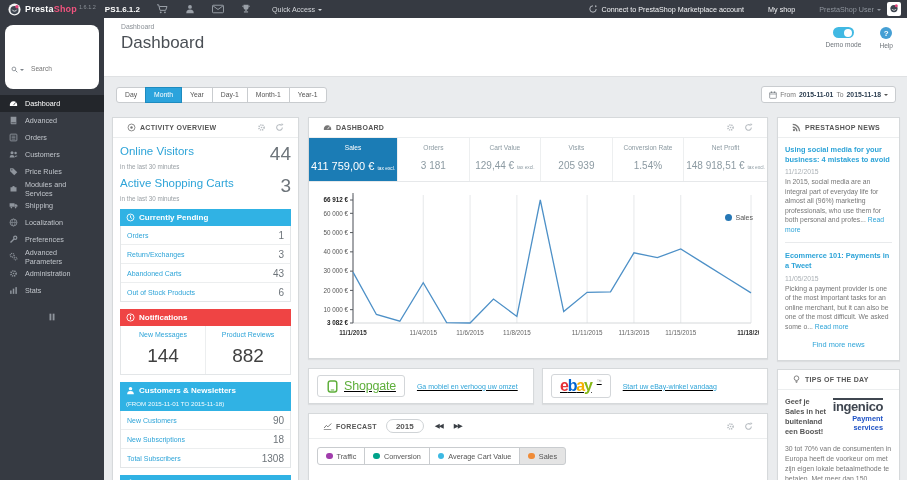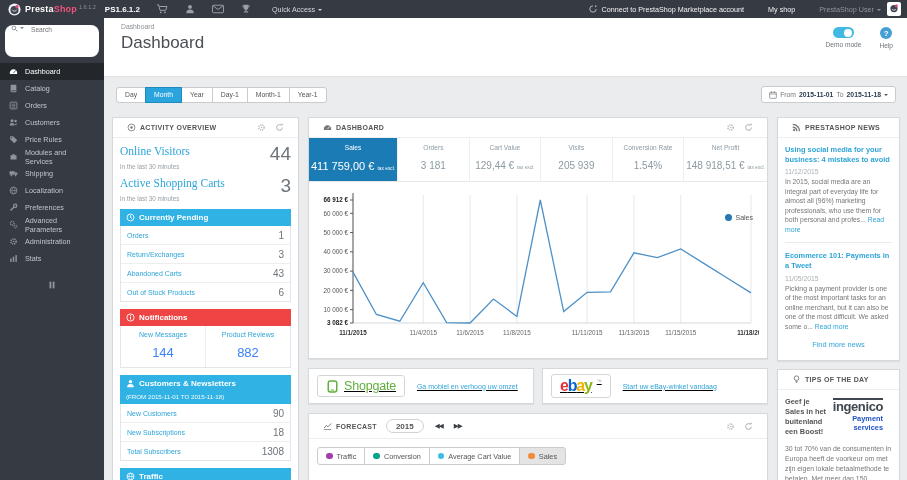--- a/index.html
+++ b/index.html
@@ -16,21 +16,21 @@
   .qa{margin-left:20px;font-size:7.2px;color:#d4d7db;display:inline-flex;align-items:center;gap:3px;cursor:pointer;}
   .caret{display:inline-block;width:0;height:0;border:2.8px solid transparent;border-top-color:currentColor;margin-top:3px;}
   .tspacer{flex:1;}
   .mkt{display:inline-flex;align-items:center;gap:4px;font-size:7.2px;color:#f2f3f5;cursor:pointer;}
   .mkt svg{width:8px;height:8px;color:#c6cacf;}
   .myshop{font-size:7.2px;color:#f2f3f5;margin-left:24px;cursor:pointer;}
   .user{font-size:7.2px;color:#8f959d;margin-left:24px;display:inline-flex;align-items:center;gap:3px;cursor:pointer;}
   .avatar{width:14px;height:14px;margin-left:6px;display:inline-flex;cursor:pointer;}
   
   .sidebar{position:absolute;left:0;top:18px;width:104px;height:462px;background:#363a42;z-index:20;}
-  .search{margin:7px 5px 6px 5px;background:#fff;border-radius:8px;height:32px;display:flex;align-items:flex-start;padding:0 6px;gap:2px;}
+  .search{margin:7px 5px 6px 5px;background:#fff;border-radius:8px;height:32px;display:flex;align-items:flex-end;padding:16px 6px;gap:2px;}
   .search svg{width:7px;height:7px;color:#7d838a;flex:none;}
   .search .caret{color:#7d838a;border-width:2.4px;margin-top:2px;}
   .search input{border:none;outline:none;font-size:6.6px;width:52px;color:#555;margin-left:3px;background:transparent;}
   .nav-item{display:flex;align-items:center;gap:7px;height:17px;padding:0 9px;font-size:7.2px;color:#c2c6cc;cursor:pointer;}
   .nav-item svg{width:9px;height:9px;color:#8f959d;flex:none;}
   .nav-item.active{background:#23262b;color:#fff;}
   .nav-item.active svg{color:#fff;}
   .collapse{display:flex;justify-content:center;margin-top:13px;color:#8f959d;cursor:pointer;}
   .collapse svg{width:10px;height:10px;}
   
@@ -63,36 +63,36 @@
   .col-right{flex:1;min-width:0;}
   .panel{background:#fff;border:1px solid #d6d9db;box-shadow:0 1px 1px rgba(0,0,0,.06);box-sizing:border-box;}
   .phead{display:flex;align-items:center;gap:4px;padding:5px 14px;border-bottom:1px solid #eceeef;color:#555;}
   .phead .pic{width:9px;height:9px;color:#777;display:inline-flex;}
   .phead .ttl{font-size:7px;font-weight:bold;letter-spacing:.3px;}
   .phead .spacer{flex:1;}
   .phead .hic{width:9px;height:9px;color:#b8bdc2;cursor:pointer;display:inline-flex;margin-left:5px;}
   .pbody{padding:7px;}
   
   .stat{display:flex;justify-content:space-between;align-items:flex-start;}
-  .stat .slink{font-size:11.5px;color:var(--link);cursor:pointer;font-family:Liberation Serif, serif;}
+  .stat .slink{font-size:11.5px;color:var(--link);cursor:pointer;}
   .stat .sval{font-size:19px;color:#6d747a;line-height:.9;}
   .sub{font-size:6.3px;color:#9aa0a5;margin:1px 0 7px;}
   .bsec{color:#fff;padding:4px 6px;font-size:8px;font-weight:bold;display:flex;align-items:center;gap:4px;flex-wrap:wrap;}
   .bsec .bic{width:9px;height:9px;display:inline-flex;}
   .bsub{width:100%;font-size:6.2px;font-weight:normal;opacity:.95;margin-top:1px;}
   .lbox{border:1px solid #e3e6e8;border-top:none;margin-bottom:7px;}
   .lrow{display:flex;justify-content:space-between;align-items:center;padding:3.5px 6px;border-bottom:1px solid #eceeef;}
   .lrow:last-child{border-bottom:none;}
   .lrow .ll{font-size:7px;color:var(--link);cursor:pointer;}
   .lrow .lv{font-size:10px;color:#6d747a;}
   .twocol{display:flex;}
   .tcell{flex:1;text-align:center;padding:5px 2px 7px;border-right:1px solid #eceeef;}
   .tcell:last-child{border-right:none;}
   .tcell .tl{font-size:7px;color:var(--link);cursor:pointer;}
-  .tcell .tv{font-size:13px;color:#3b82f6;margin-top:7px;}
+  .tcell .tv{font-size:19px;color:#404040;margin-top:7px;}
   
   .kpis{display:flex;border-bottom:1px solid #e6e8ea;}
   .kpi{flex:1;text-align:center;padding:6px 2px 9px;border-right:1px solid #edeff0;cursor:pointer;}
   .kpi:last-child{border-right:none;}
   .kpi .kl{font-size:6.6px;color:#8c9aa2;margin-bottom:9px;}
   .kpi .kv{font-size:10px;color:#8c9aa2;white-space:nowrap;}
   .kpi .ksuf{font-size:4.8px;}
   .kpi.active .kl,.kpi.active .kv{color:#fff;}
   .kpi.active .kv{font-size:11px;}
   
@@ -219,21 +219,21 @@
             <path d="M1.3 9.4a4.9 4.9 0 1 1 9.4 0z" fill="currentColor"></path>
             <line x1="6" y1="8.2" x2="8.8" y2="4.6" stroke="#23262b" stroke-width="1"></line>
           </svg>
           <span>Dashboard</span>
         </div>
       <div class="nav-item">
           <svg viewBox="0 0 12 12">
             <path d="M2.2 1h7.6v10H3.4A1.2 1.2 0 0 1 2.2 9.8z" fill="currentColor"></path>
             <line x1="3.2" y1="9" x2="9" y2="9" stroke="#363a42" stroke-width="1"></line>
           </svg>
-          <span>Catalog</span>
+          <span>Advanced</span>
         </div>
       <div class="nav-item">
           <svg viewBox="0 0 12 12">
             <rect x="1.5" y="1.5" width="9" height="9" rx="1" fill="none" stroke="currentColor" stroke-width="1.2"></rect>
             <line x1="3.5" y1="4.2" x2="8.5" y2="4.2" stroke="currentColor"></line>
             <line x1="3.5" y1="6.2" x2="8.5" y2="6.2" stroke="currentColor"></line>
             <line x1="3.5" y1="8.2" x2="8.5" y2="8.2" stroke="currentColor"></line>
           </svg>
           <span>Orders</span>
         </div>

